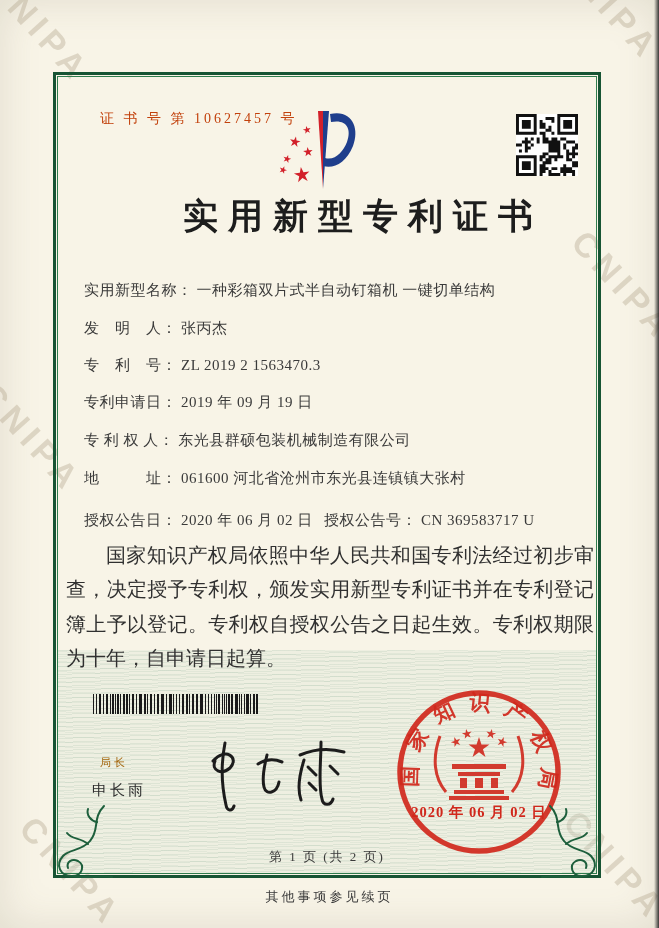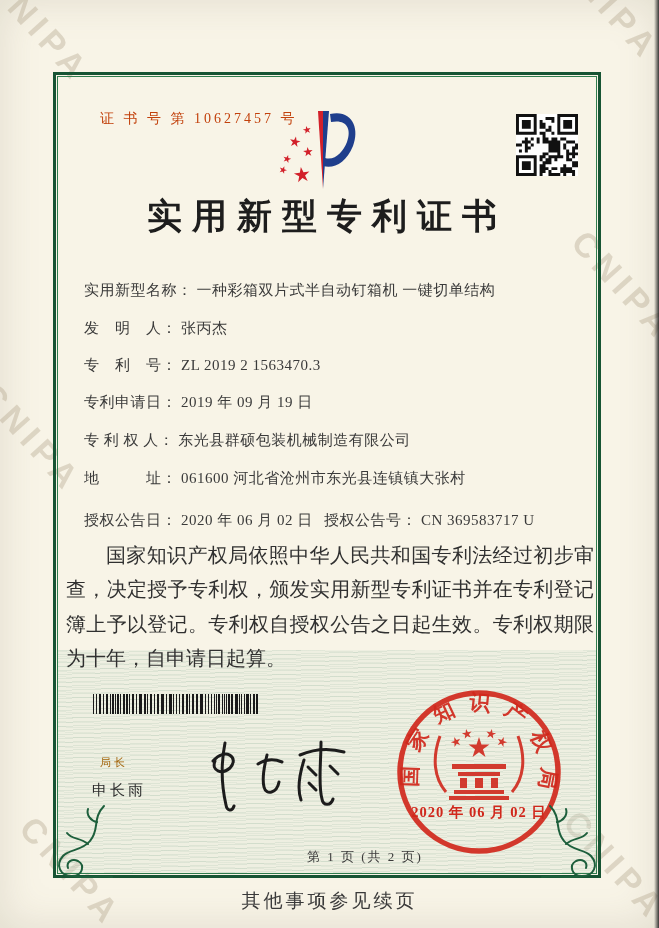--- a/index.html
+++ b/index.html
@@ -19,21 +19,21 @@
     font-weight:bold;font-size:34px;letter-spacing:6px;
     color:rgba(167,153,124,.33);transform:rotate(48deg);white-space:nowrap;}
   
   .frame{left:53px;top:72px;width:542px;height:800px;border:3px solid #175434;}
   .frame::before{content:"";position:absolute;inset:1px;border:1px solid #2f7d4e;}
   
   .cert-no{left:100px;top:110px;font-size:14px;letter-spacing:3px;color:#c2410c;}
   .logo{left:252px;top:100px;}
   .qr{left:516px;top:114px;}
   .title{left:53px;top:193px;width:548px;text-align:center;
-    font-size:35px;font-weight:bold;letter-spacing:10px;color:#1d1d1d;}
+    font-size:35px;font-weight:bold;letter-spacing:10px;color:#1d1d1d;padding-left:36px;}
   
   .field{left:84px;width:480px;font-size:15px;letter-spacing:.5px;color:#3a3a3a;white-space:nowrap;}
   .r1{top:281px}.r2{top:319px}.r3{top:356px}.r4{top:393px}
   .r5{top:431px}.r6{top:469px}.r7{top:511px}
   .pair2{position:absolute;left:240px;top:0;white-space:nowrap;}
   .fvalue{margin-left:4px;}
   
   .paras{left:66px;top:538px;width:528px;font-size:20px;line-height:1.72;
     text-align:justify;color:#303030;}
   .paras p{margin:0 0 4px 0;text-indent:2em;}
@@ -47,22 +47,22 @@
   
   .sig-title{left:100px;top:755px;font-size:11px;letter-spacing:3px;color:#a16207;}
   .sig-name{left:92px;top:781px;font-size:15px;letter-spacing:3px;color:#2c2c2c;}
   .sig-script{left:195px;top:733px;}
   
   .seal{left:392px;top:686px;}
   .seal-date{left:402px;top:803px;width:154px;text-align:center;
     font-size:14.5px;letter-spacing:1px;color:#d0281c;font-weight:bold;}
   
   .page-num{left:53px;top:848px;width:548px;text-align:center;font-size:13px;
-    letter-spacing:2px;color:#3a3a3a;padding-left:38px;}
-  .note{left:0;top:888px;width:659px;text-align:center;font-size:19px;
+    letter-spacing:2px;color:#3a3a3a;}
+  .note{left:0;top:888px;width:659px;text-align:center;font-size:13px;
     letter-spacing:3px;color:#3a3a3a;font-family:Liberation Serif, serif;}
   .flourish{pointer-events:none;}
 </style>
 </head>
 <body>
 
 <svg width="0" height="0" style="position:absolute" aria-hidden="true">
   <defs>
     <path id="star" d="M0,-1L-0.224,-0.307L-0.951,-0.309L-0.361,0.117L-0.588,0.809L0,0.38L0.588,0.809L0.361,0.117L0.951,-0.309L0.224,-0.307Z"></path>
   </defs>

